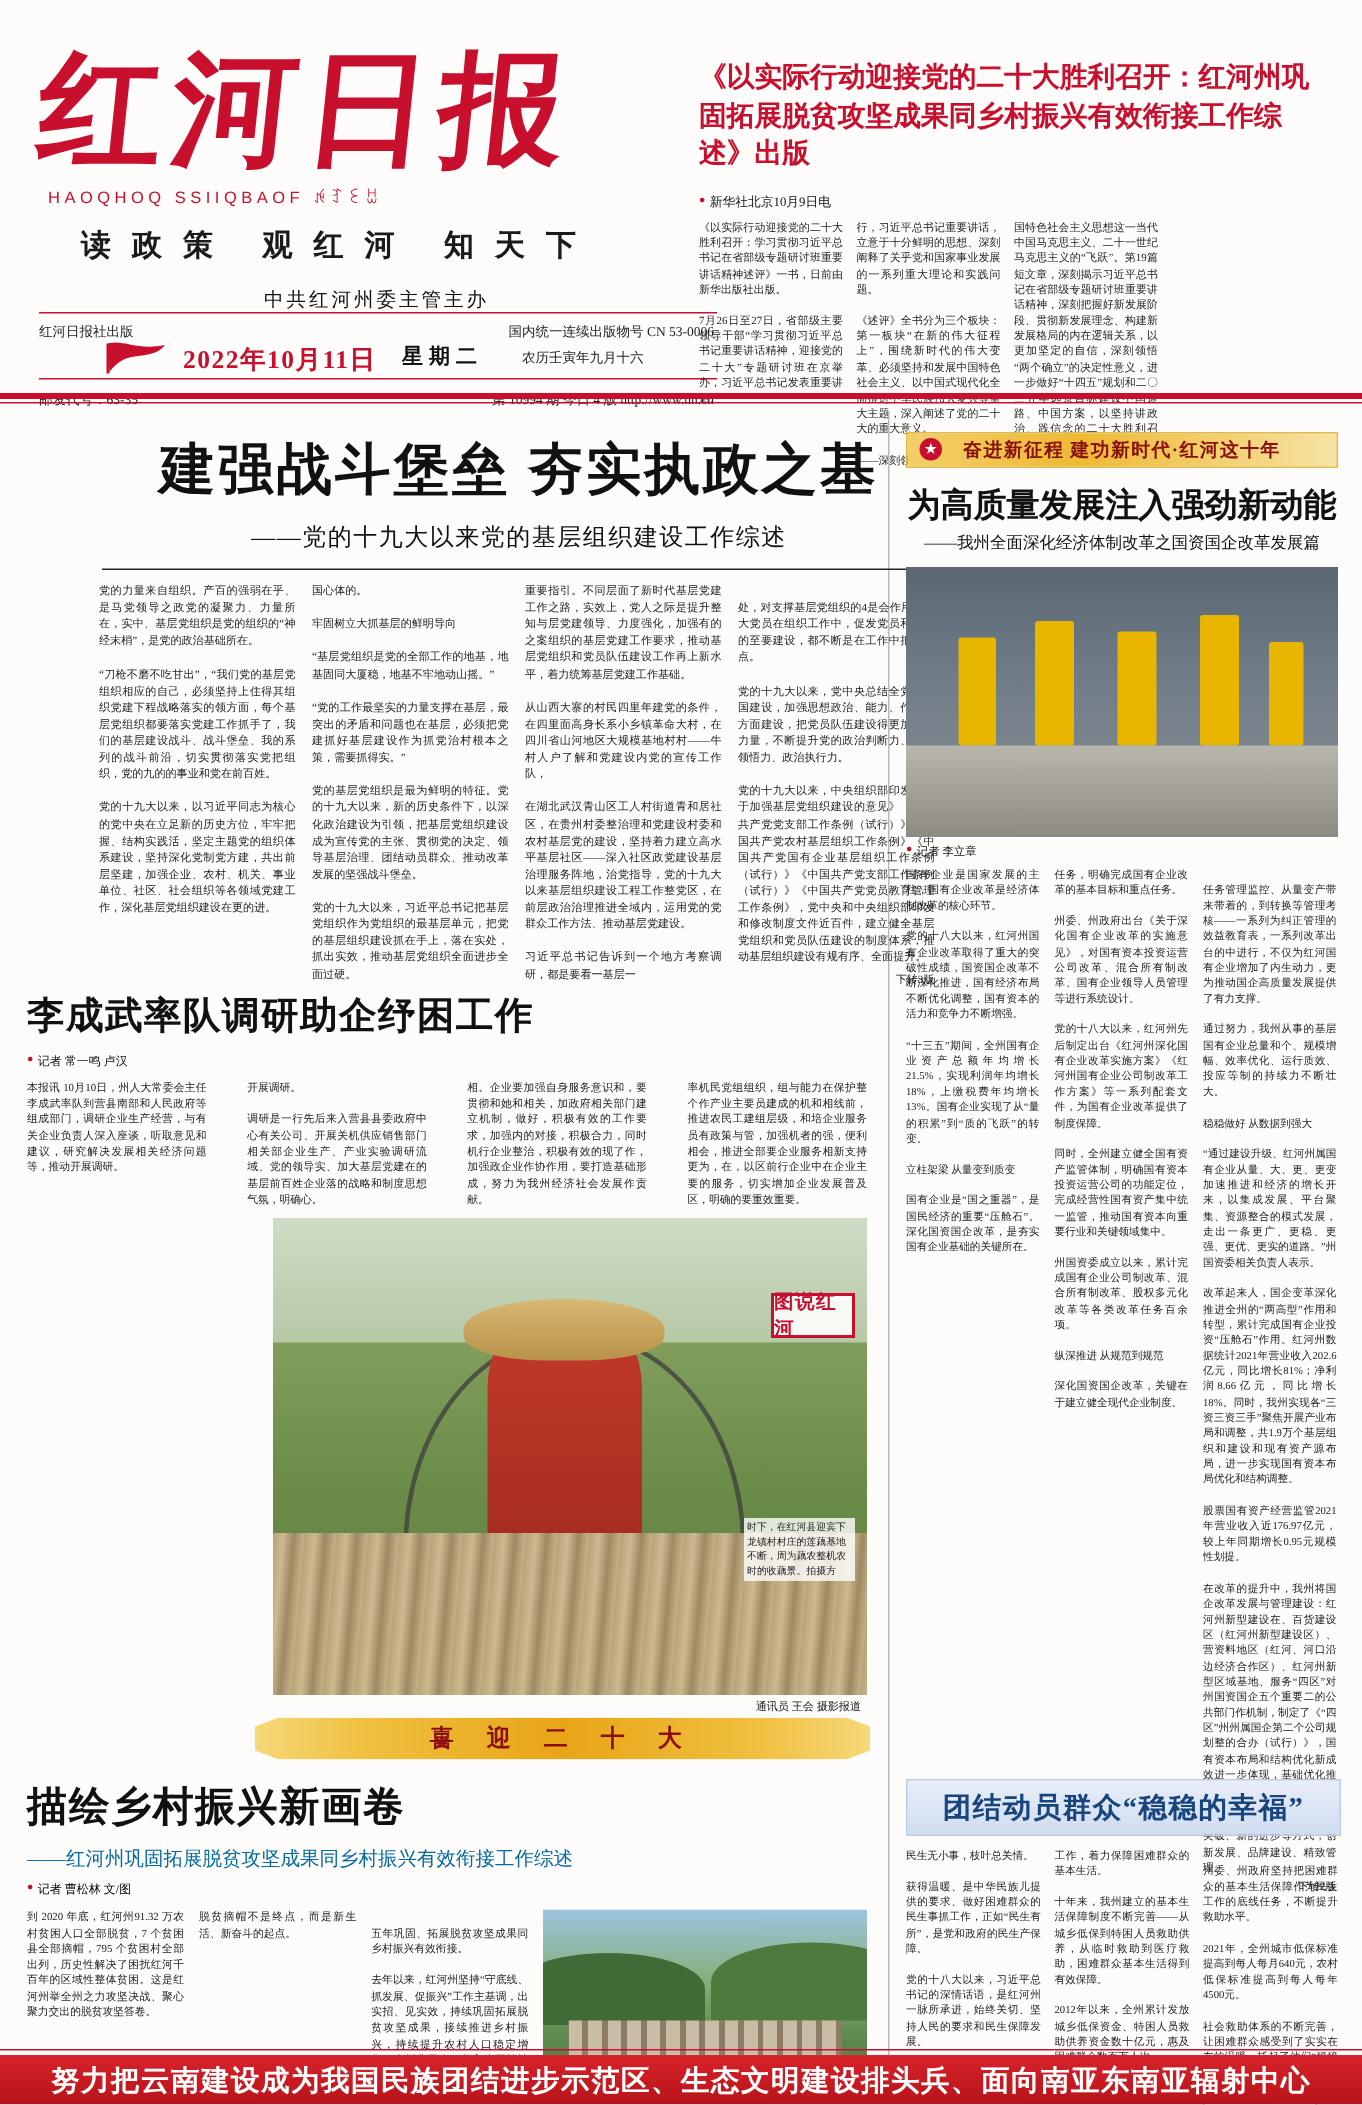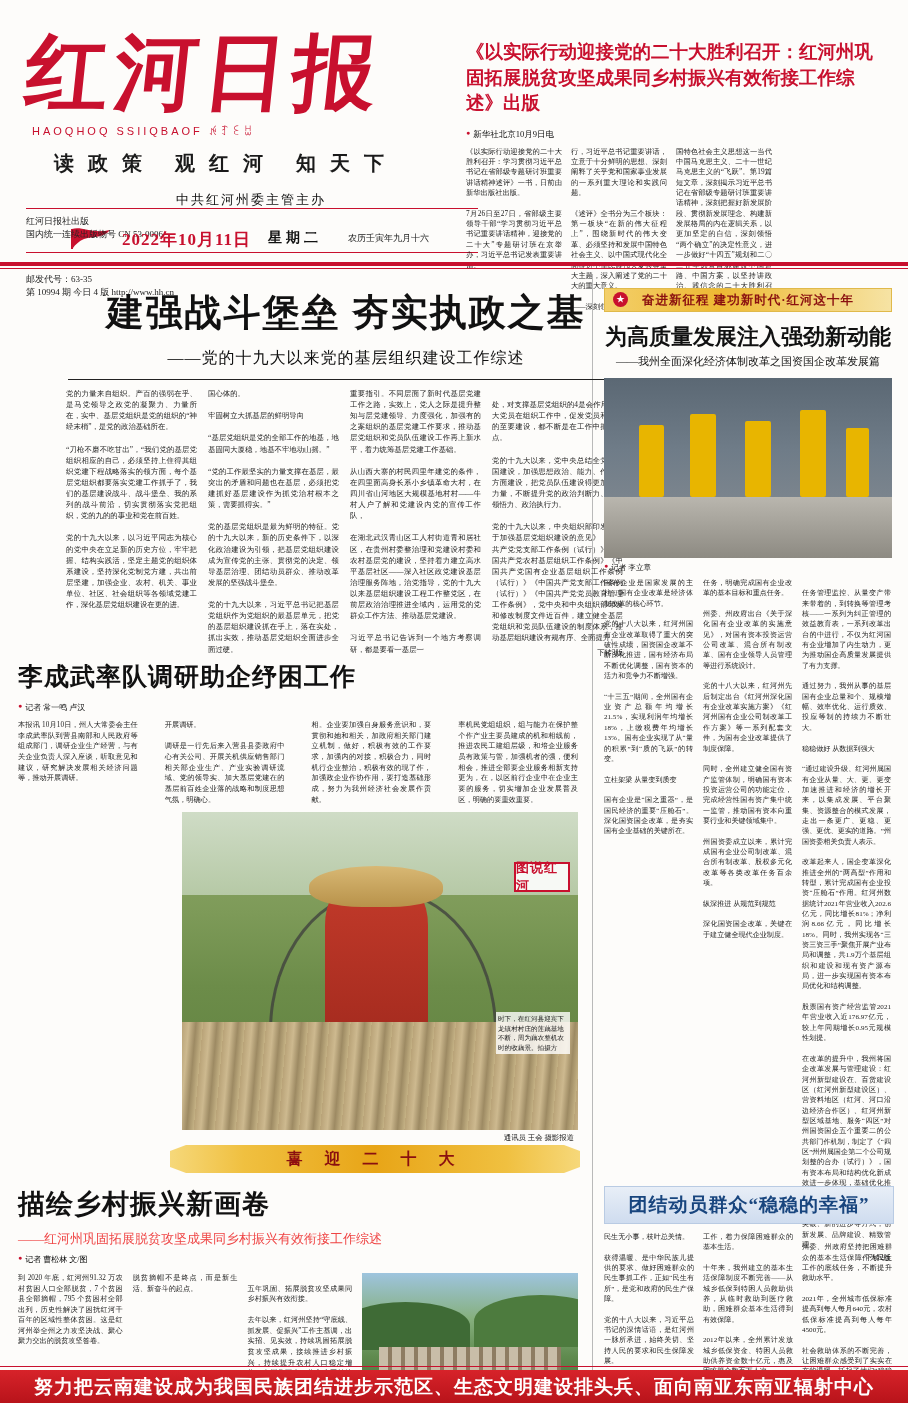--- a/index.html
+++ b/index.html
@@ -23,21 +23,21 @@
     font-size:11px;color:#c8102e;letter-spacing:3px;
   }
   .logo-sub{
     margin-top:12px;margin-left:28px;
     font-size:20px;color:#1a1a1a;letter-spacing:14px;font-weight:bold;
   }
   .logo-org{
     margin-top:14px;text-align:center;font-size:13px;color:#111;letter-spacing:2px;
   }
   .pub-block{position:absolute;left:26px;top:214px;width:450px;font-size:9px;color:#222;}
-  .pub-row{display:flex;justify-content:space-between;padding:1px 0;flex-direction:column;}
+  .pub-row{display:flex;justify-content:space-between;padding:1px 0;}
   .pub-date{
     position:absolute;left:122px;top:228px;font-size:17px;font-weight:bold;color:#c8102e;
     letter-spacing:1px;
   }
   .pub-week{position:absolute;left:268px;top:229px;font-size:14px;font-weight:bold;color:#111;letter-spacing:4px;}
   .pub-lunar{position:absolute;left:348px;top:232px;font-size:9px;color:#222;}
   .flag{position:absolute;left:70px;top:226px;width:42px;height:24px;}
   .hr-red{position:absolute;left:26px;top:208px;width:452px;height:1px;background:#c8102e;}
   .hr-red2{position:absolute;left:26px;top:252px;width:452px;height:1px;background:#c8102e;}
 
@@ -96,21 +96,21 @@
     clip-path:polygon(0 6px,16px 0,394px 0,410px 6px,410px 22px,394px 28px,16px 28px,0 22px);
   }
   .ribbon-text{
     position:absolute;left:0;top:0;width:410px;height:28px;display:flex;align-items:center;justify-content:center;
     font-size:16px;font-weight:bold;color:#8a1010;letter-spacing:9px;border-radius:14px;
   }
   .ribbon-star{position:absolute;left:118px;top:7px;color:#b01016;font-size:13px;}
 
   .sec3{position:absolute;left:18px;top:1186px;width:560px;}
   .sec3-title{font-size:27px;font-weight:bold;color:#111;letter-spacing:1px;}
-  .sec3-sub{margin-top:8px;font-size:13px;color:#ef4444;}
+  .sec3-sub{margin-top:8px;font-size:13px;color:#0369a1;}
   .sec3-body{margin-top:8px;display:flex;gap:10px;}
   .sec3-body .c{width:131px;font-size:7.2px;line-height:1.47;text-align:justify;color:#1b1b1b;}
   .sec3-photo{width:270px;height:120px;overflow:hidden;position:relative;}
 
   
   .rbanner{position:absolute;left:604px;top:288px;width:288px;height:24px;}
   .rbanner-bg{
     position:absolute;inset:0;
     background:linear-gradient(90deg,#f3cf6a 0%,#eeb933 40%,#f6e3a4 100%);
     border:1px solid #e0b94a;

